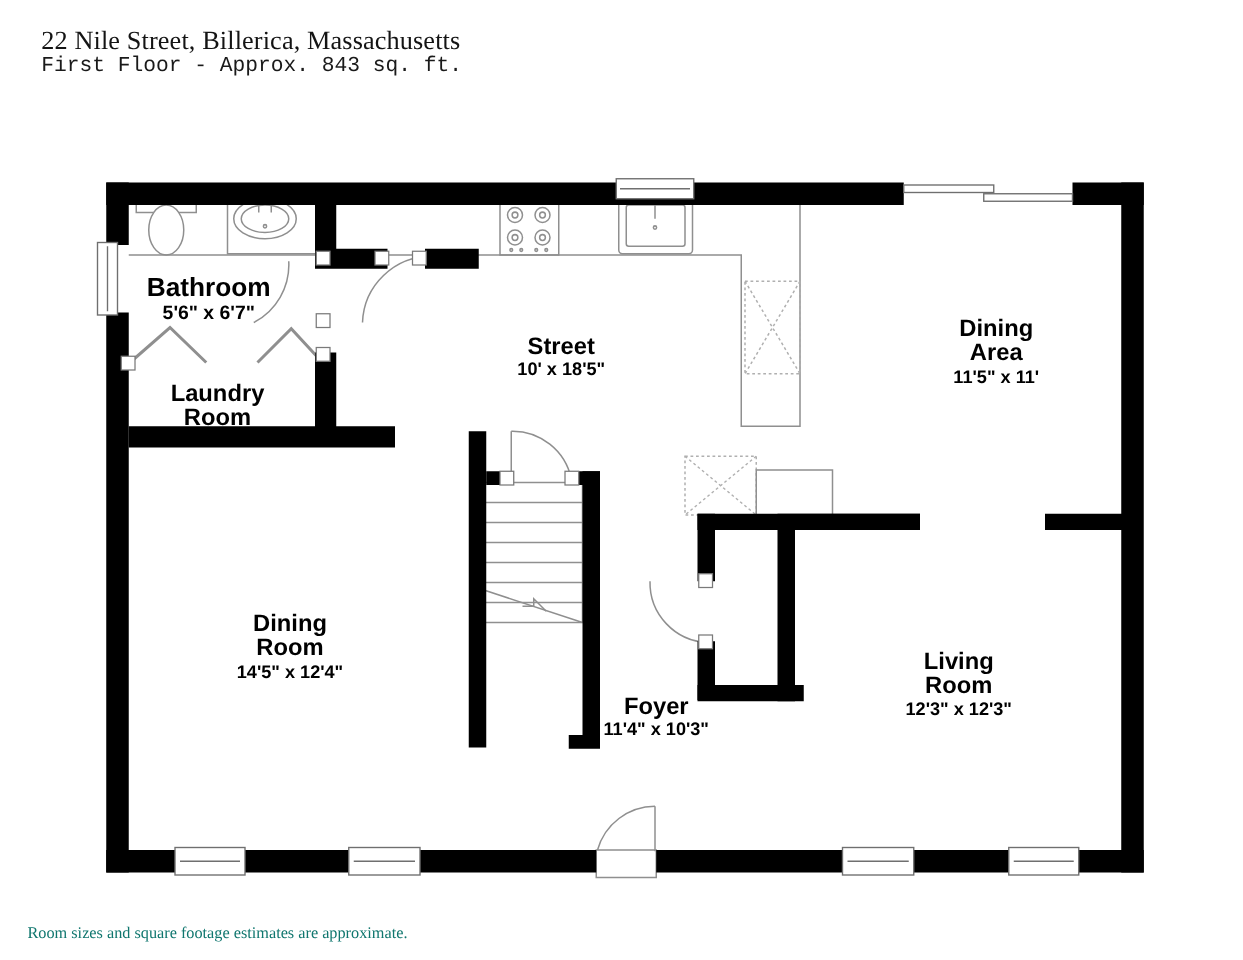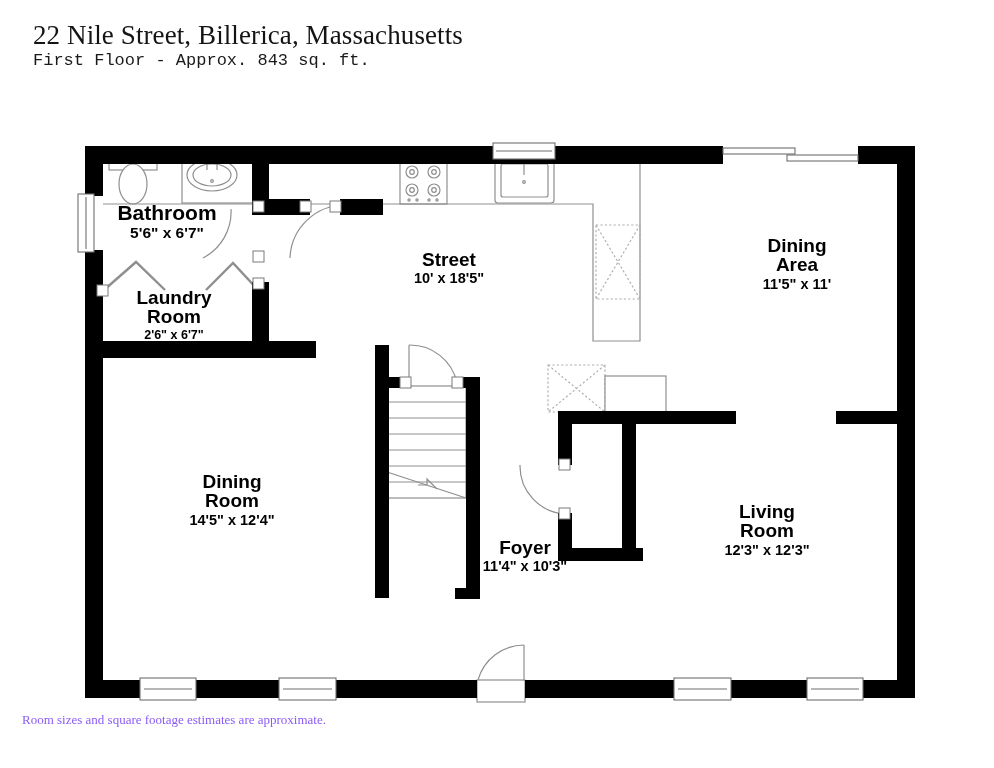--- a/index.html
+++ b/index.html
@@ -20,56 +20,57 @@
     height: 768px;
     background: #ffffff;
   }
   .title-block {
     position: absolute;
     left: 33px;
     top: 20px;
   }
   .plan-title {
     font-family: "Liberation Serif", serif;
-    font-size: 27px;
+    font-size: 21px;
     color: #141414;
     letter-spacing: 0.1px;
     white-space: nowrap;
     line-height: 1.15;
   }
   .plan-subtitle {
     font-family: Liberation Mono, monospace;
     font-size: 17px;
     color: #1a1a1a;
     white-space: nowrap;
     margin-top: 0;
     line-height: 1.15;
   }
   .footnote {
     position: absolute;
     left: 22px;
-    top: 712px;
+    top: 738px;
     font-family: "Liberation Serif", serif;
     font-size: 13px;
-    color: #8b5cf6;
+    color: #0f766e;
     white-space: nowrap;
   }
   #floorplan {
     position: absolute;
     left: 0;
     top: 0;
     width: 994px;
     height: 768px;
   }
   .room-label {
     position: absolute;
     text-align: center;
     font-family: "Liberation Sans", sans-serif;
     color: #000000;
     pointer-events: none;
+    margin-top: 18px;
   }
   .room-label .rname {
     font-weight: bold;
     font-size: 19px;
     line-height: 1.02;
     white-space: pre-line;
     display: block;
   }
   .room-label .rdim {
     font-weight: bold;

